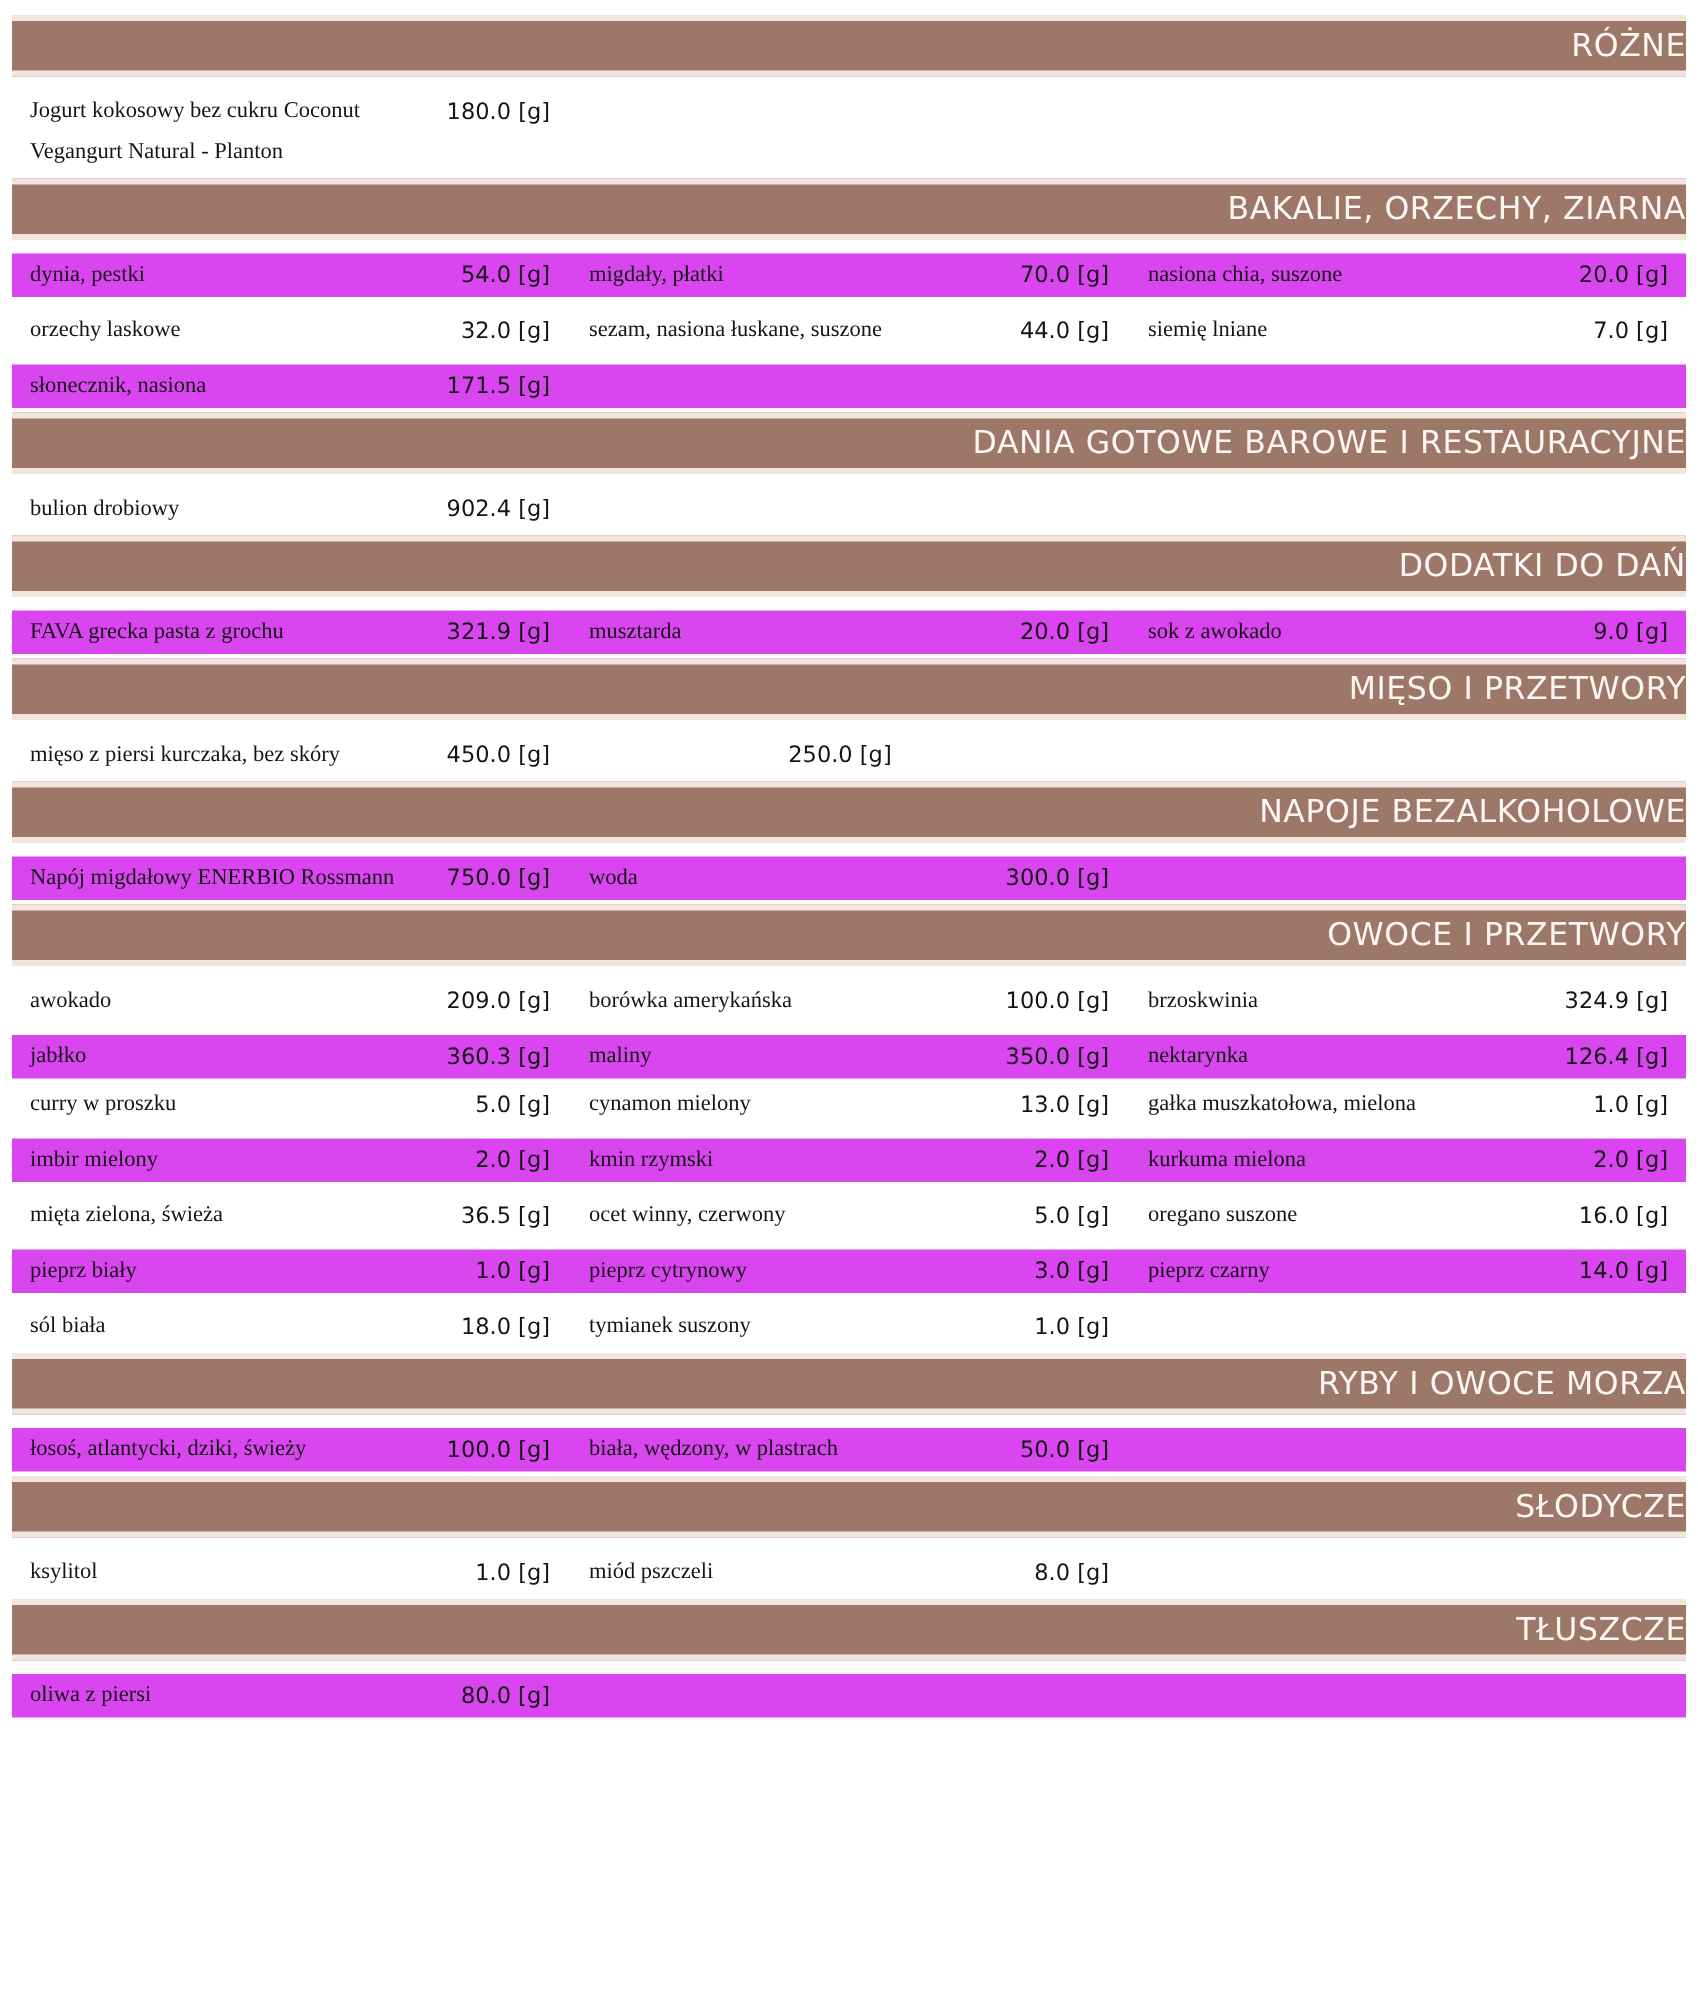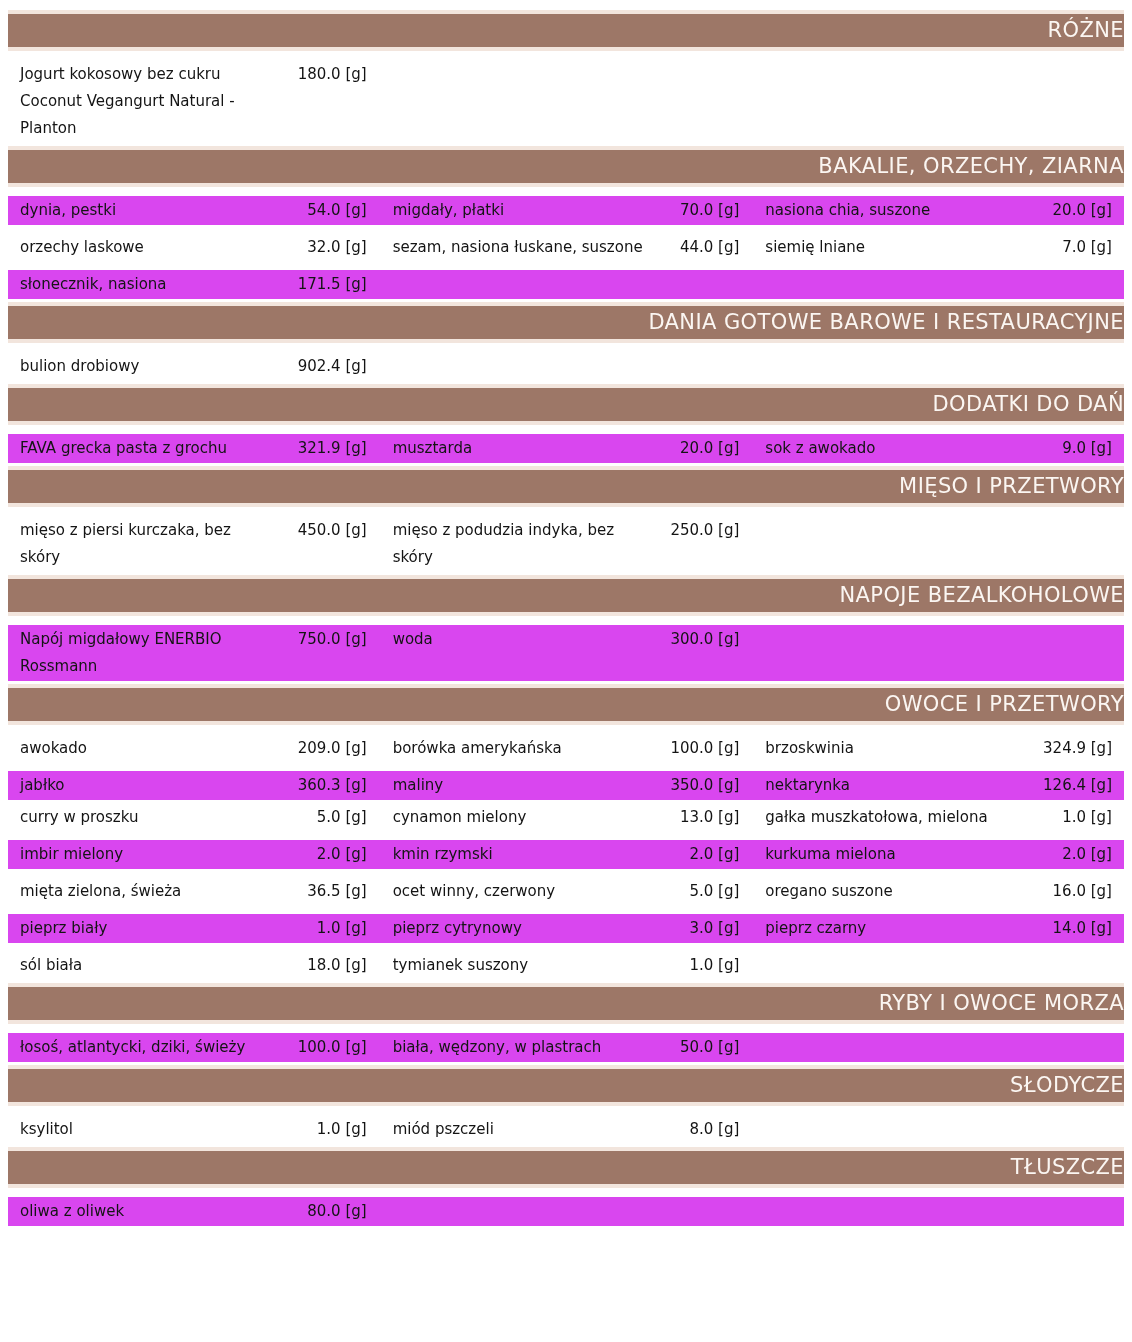--- a/index.html
+++ b/index.html
@@ -36,21 +36,21 @@
     color: #141414;
   }
   .row + .row { margin-top: 8px; }
   .row.alt { background: #d946ef; }
   .pair {
     display: grid;
     grid-template-columns: minmax(0, 1fr) auto;
     column-gap: 12px;
     align-items: start;
   }
-  .name { max-width: 252px; }
+  .name { max-width: 252px; font-family: Liberation Serif, serif; }
   .qty { white-space: nowrap; text-align: center; }
 </style>
 </head>
 <body>
 
 <div class="doc" id="doc">
     <div class="section">
       <div class="section-header"><span>RÓŻNE</span></div>
       <div class="rows">
         <div class="row">
@@ -138,21 +138,20 @@
     </div>
     <div class="section">
       <div class="section-header"><span>MIĘSO I PRZETWORY</span></div>
       <div class="rows">
         <div class="row">
           <div class="pair">
             <span class="name">mięso z piersi kurczaka, bez skóry</span>
             <span class="qty">450.0 [g]</span>
           </div>
           <div class="pair">
-            <span class="name">mięso z podudzia indyka, bez skóry</span>
             <span class="qty">250.0 [g]</span>
           </div>
           <div class="pair"></div>
         </div>
       </div>
     </div>
     <div class="section">
       <div class="section-header"><span>NAPOJE BEZALKOHOLOWE</span></div>
       <div class="rows">
         <div class="row alt">
@@ -302,21 +301,21 @@
           </div>
           <div class="pair"></div>
         </div>
       </div>
     </div>
     <div class="section">
       <div class="section-header"><span>TŁUSZCZE</span></div>
       <div class="rows">
         <div class="row alt">
           <div class="pair">
-            <span class="name">oliwa z oliwek</span>
+            <span class="name">oliwa z piersi</span>
             <span class="qty">80.0 [g]</span>
           </div>
           <div class="pair"></div>
           <div class="pair"></div>
         </div>
       </div>
     </div>
   </div>
 
 </body></html>

